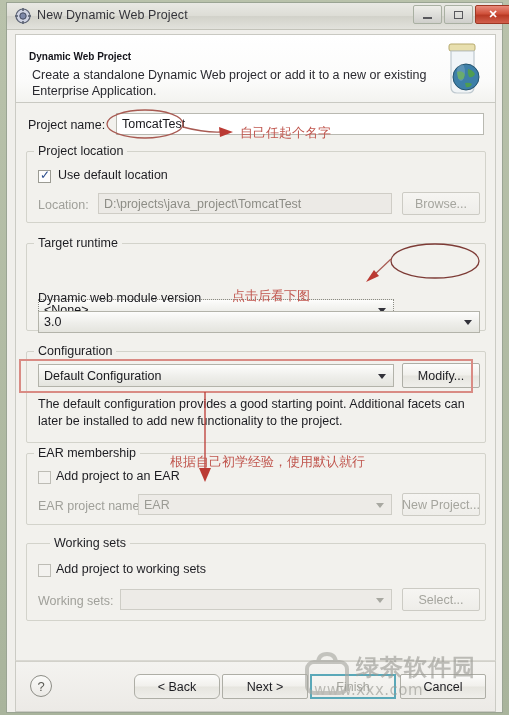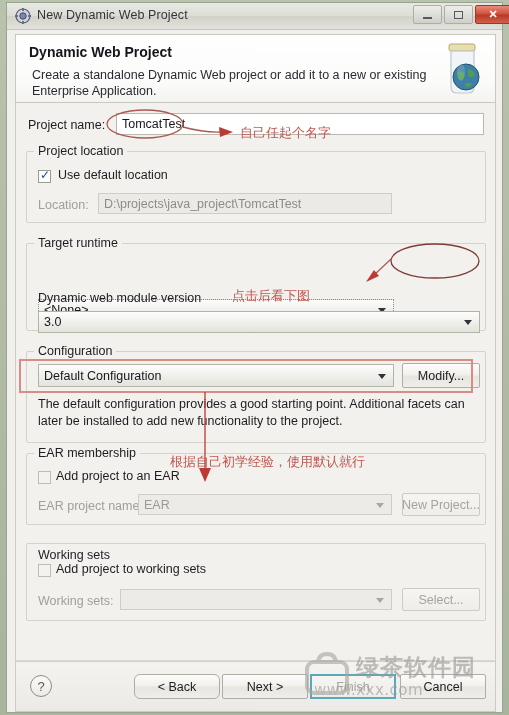--- a/index.html
+++ b/index.html
@@ -98,22 +98,22 @@
     position: absolute;
     left: 8px; top: 31px;
     width: 481px;
     height: 69px;
     background: linear-gradient(180deg,#ffffff 0%, #fbfbfa 70%, #f3f3f0 100%);
     border: 1px solid #c9c9c2;
     box-sizing: border-box;
   }
   #header-title {
     position: absolute;
-    left: 13px; top: 9px;
-    font-size: 14px;
+    left: 13px; top: 16px;
+    font-size: 10px;
     font-weight: bold;
     color: #14141a;
   }
   #header-desc {
     position: absolute;
     left: 16px; top: 32px;
     width: 400px;
     font-size: 12.5px;
     color: #2a2a30;
     line-height: 16px;
@@ -372,20 +372,21 @@
       <div class="group" style="left:10px; top:48px; width:460px; height:72px;"></div>
       <div class="group-title" style="left:18px; top:41px;">Project location</div>
 
       <div class="checkbox" style="left:22px; top:67px;">
         <span class="tick">✓</span>
       </div>
       <div class="row-label" style="left:42px; top:65px;">Use default location</div>
 
       <div class="row-label dim" style="left:22px; top:95px;">Location:</div>
       <div class="textfield disabled" style="left:82px; top:90px; width:294px; height:21px;">D:\projects\java_project\TomcatTest</div>
+      <div class="button disabled" style="left:386px; top:89px; width:78px; height:23px;">Browse...</div>
 
       <div class="group" style="left:10px; top:140px; width:460px; height:88px;"></div>
       <div class="group-title" style="left:18px; top:133px;">Target runtime</div>
 
       <div class="combo dotted" style="left:22px; top:152px; width:356px; height:22px;margin-top:44px;">
         <span>&lt;None&gt;</span>
         <span class="arrow"></span>
       </div>
 
       <div class="row-label" style="left:22px; top:188px;">Dynamic web module version</div>
@@ -413,21 +414,21 @@
       <div class="row-label" style="left:40px; top:366px;">Add project to an EAR</div>
 
       <div class="row-label dim" style="left:22px; top:396px;">EAR project name:</div>
       <div class="combo disabled" style="left:122px; top:391px; width:254px; height:21px;">
         <span>EAR</span>
         <span class="arrow"></span>
       </div>
       <div class="button disabled" style="left:386px; top:390px; width:78px; height:23px;">New Project...</div>
 
       <div class="group" style="left:10px; top:440px; width:460px; height:78px;"></div>
-      <div class="group-title" style="left:18px; top:433px;margin-top:12px;">Working sets</div>
+      <div class="group-title" style="left:34px; top:433px;">Working sets</div>
 
       <div class="checkbox disabled-box" style="left:22px; top:461px;"></div>
       <div class="row-label" style="left:40px; top:459px;">Add project to working sets</div>
 
       <div class="row-label dim" style="left:22px; top:491px;">Working sets:</div>
       <div class="combo disabled" style="left:104px; top:486px; width:272px; height:21px;">
         <span></span>
         <span class="arrow"></span>
       </div>
       <div class="button disabled" style="left:386px; top:485px; width:78px; height:23px;">Select...</div>

